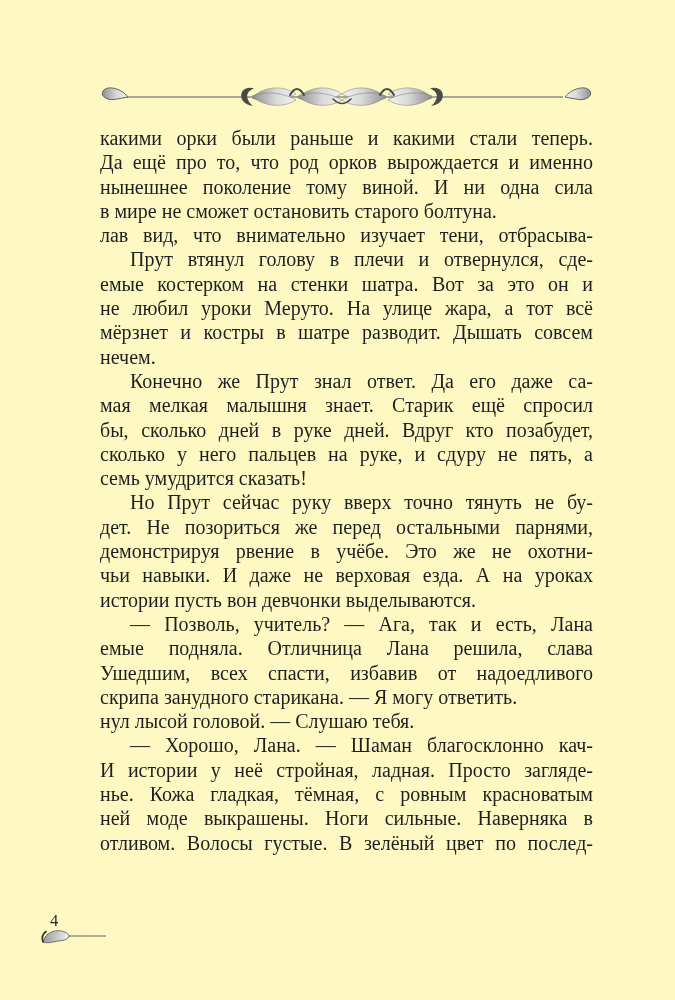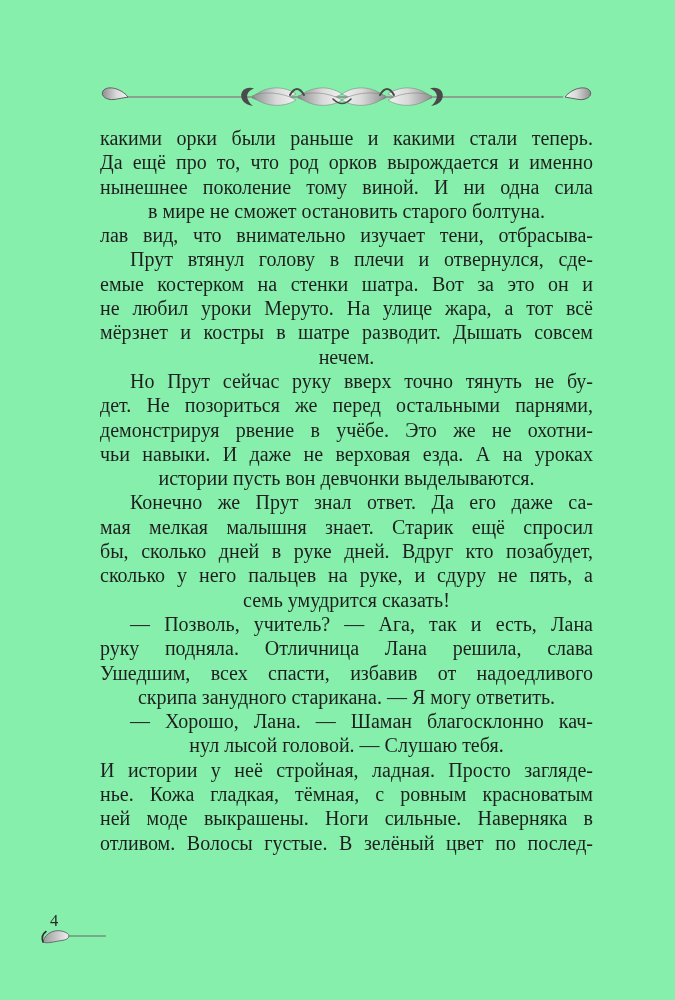--- a/index.html
+++ b/index.html
@@ -4,21 +4,21 @@
 <style>
   html, body {
     margin: 0;
     padding: 0;
     background: #ffffff;
   }
   .book-page {
     position: relative;
     width: 675px;
     height: 1000px;
-    background: #86efac;
+    background: #fef9c3;
     overflow: hidden;
     font-family: "Liberation Serif", "DejaVu Serif", serif;
     color: #1f1f1f;
   }
   .top-ornament {
     position: absolute;
     left: 0;
     top: 78px;
     width: 675px;
     height: 40px;
@@ -27,21 +27,21 @@
     position: absolute;
     left: 100px;
     top: 126px;
     width: 493px;
     font-size: 20px;
     line-height: 24.3px;
     color: #1f1f1f;
   }
   .paragraph { margin: 0; padding: 0; }
   .text-line {
-    text-align: center;
+    text-align: left;
     white-space: normal;
     min-height: 24.3px;
   }
   .text-line.j {
     text-align: justify;
     text-align-last: justify;
     text-justify: inter-word;
   }
   .text-line.indent { text-indent: 30px; }
   .page-number {
@@ -116,42 +116,42 @@
       </div>
       <div class="paragraph">
         <div class="text-line j">лав вид, что внимательно изучает тени, отбрасыва-</div>
         <div class="text-line j indent">Прут втянул голову в плечи и отвернулся, сде-</div>
         <div class="text-line j">емые костерком на стенки шатра. Вот за это он и</div>
         <div class="text-line j">не любил уроки Меруто. На улице жара, а тот всё</div>
         <div class="text-line j">мёрзнет и костры в шатре разводит. Дышать совсем</div>
         <div class="text-line">нечем.</div>
       </div>
       <div class="paragraph">
+        <div class="text-line j indent">Конечно же Прут знал ответ. Да его даже са-</div>
+        <div class="text-line j">мая мелкая малышня знает. Старик ещё спросил</div>
+        <div class="text-line j">бы, сколько дней в руке дней. Вдруг кто позабудет,</div>
+        <div class="text-line j">сколько у него пальцев на руке, и сдуру не пять, а</div>
+        <div class="text-line">семь умудрится сказать!</div>
+      </div>
+      <div class="paragraph">
         <div class="text-line j indent">Но Прут сейчас руку вверх точно тянуть не бу-</div>
         <div class="text-line j">дет. Не позориться же перед остальными парнями,</div>
         <div class="text-line j">демонстрируя рвение в учёбе. Это же не охотни-</div>
         <div class="text-line j">чьи навыки. И даже не верховая езда. А на уроках</div>
         <div class="text-line">истории пусть вон девчонки выделываются.</div>
       </div>
       <div class="paragraph">
-        <div class="text-line j indent">Конечно же Прут знал ответ. Да его даже са-</div>
-        <div class="text-line j">мая мелкая малышня знает. Старик ещё спросил</div>
-        <div class="text-line j">бы, сколько дней в руке дней. Вдруг кто позабудет,</div>
-        <div class="text-line j">сколько у него пальцев на руке, и сдуру не пять, а</div>
-        <div class="text-line">семь умудрится сказать!</div>
-      </div>
-      <div class="paragraph">
         <div class="text-line j indent">— Позволь, учитель? — Ага, так и есть, Лана</div>
-        <div class="text-line j">руку подняла. Отличница Лана решила, слава</div>
+        <div class="text-line j">емые подняла. Отличница Лана решила, слава</div>
         <div class="text-line j">Ушедшим, всех спасти, избавив от надоедливого</div>
         <div class="text-line">скрипа занудного старикана. — Я могу ответить.</div>
       </div>
       <div class="paragraph">
+        <div class="text-line">нул лысой головой. — Слушаю тебя.</div>
         <div class="text-line j indent">— Хорошо, Лана. — Шаман благосклонно кач-</div>
-        <div class="text-line">нул лысой головой. — Слушаю тебя.</div>
       </div>
       <div class="paragraph">
         <div class="text-line j">И истории у неё стройная, ладная. Просто загляде-</div>
         <div class="text-line j">нье. Кожа гладкая, тёмная, с ровным красноватым</div>
         <div class="text-line j">ней моде выкрашены. Ноги сильные. Наверняка в</div>
         <div class="text-line j">отливом. Волосы густые. В зелёный цвет по послед-</div>
       </div>
     </div>
 
   <div class="page-number">4</div>

